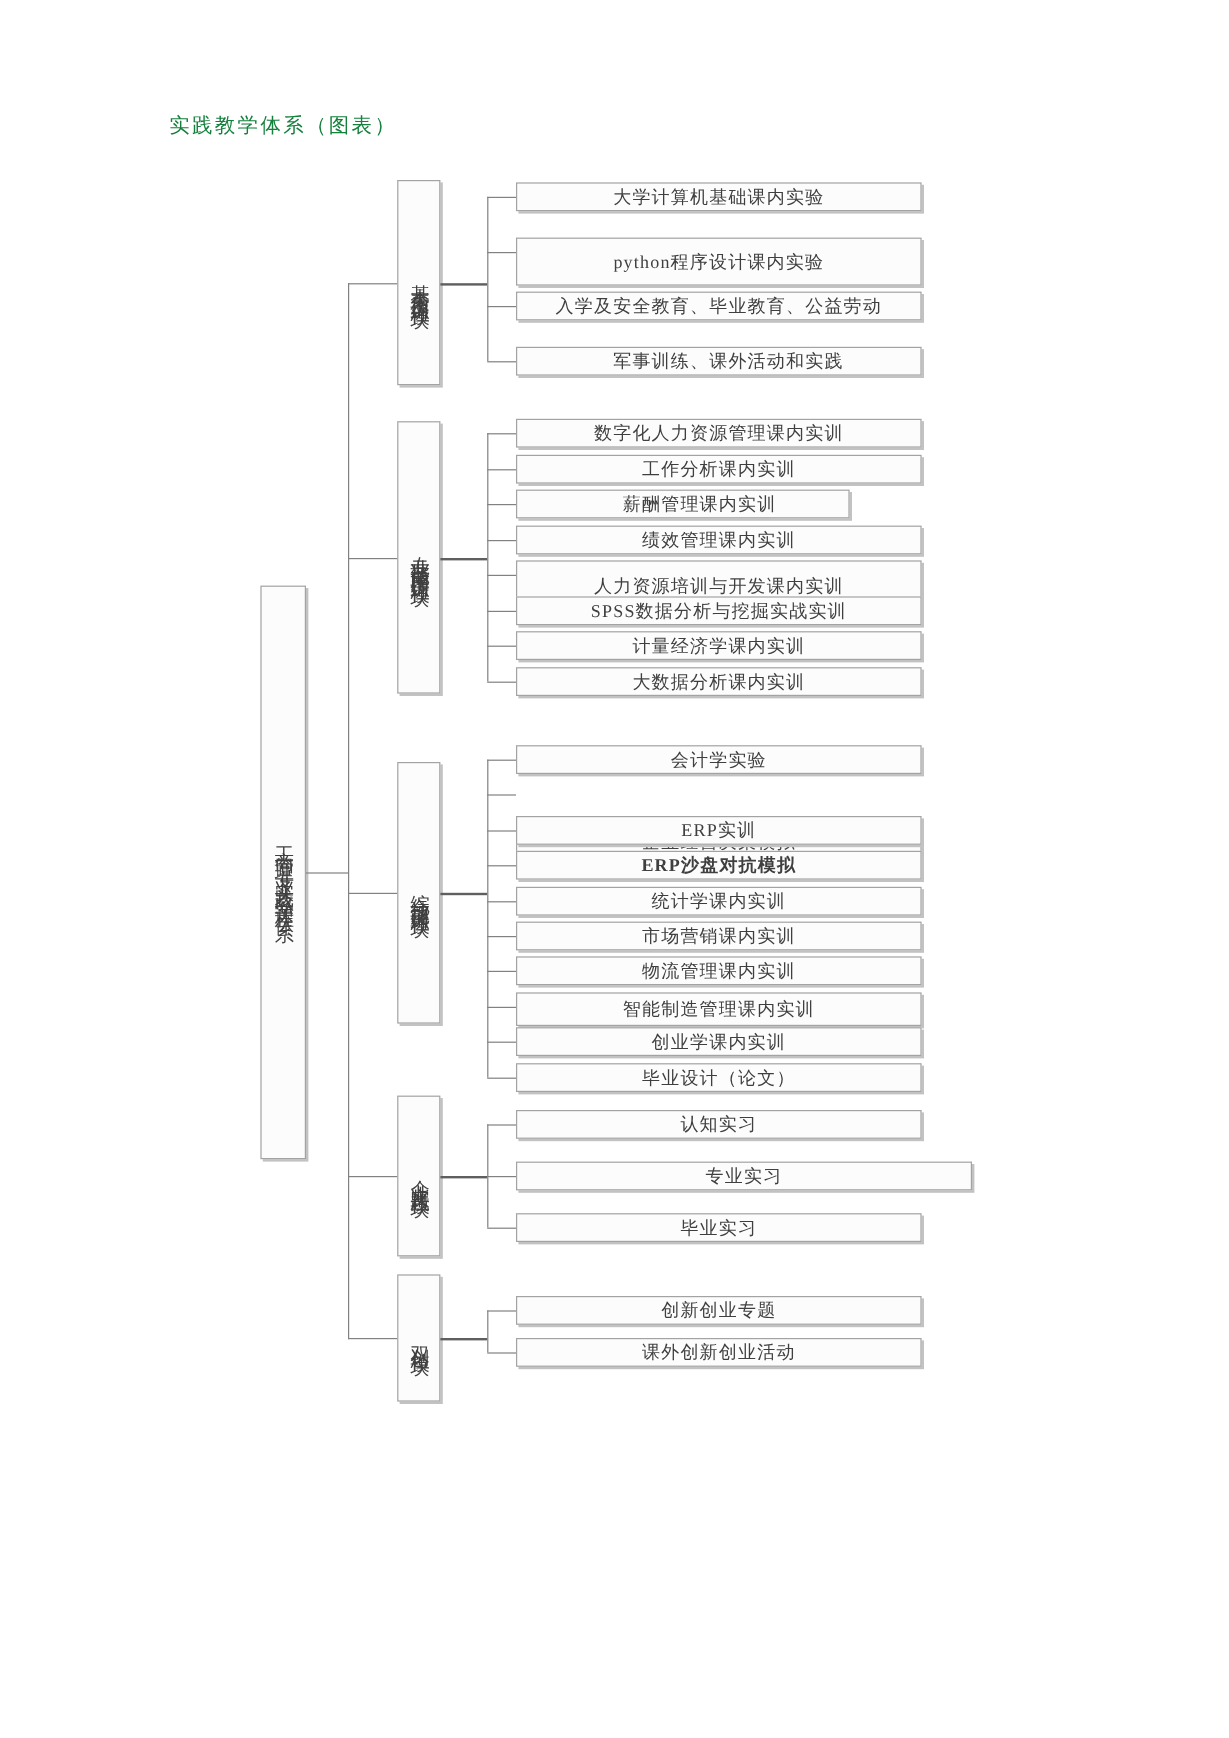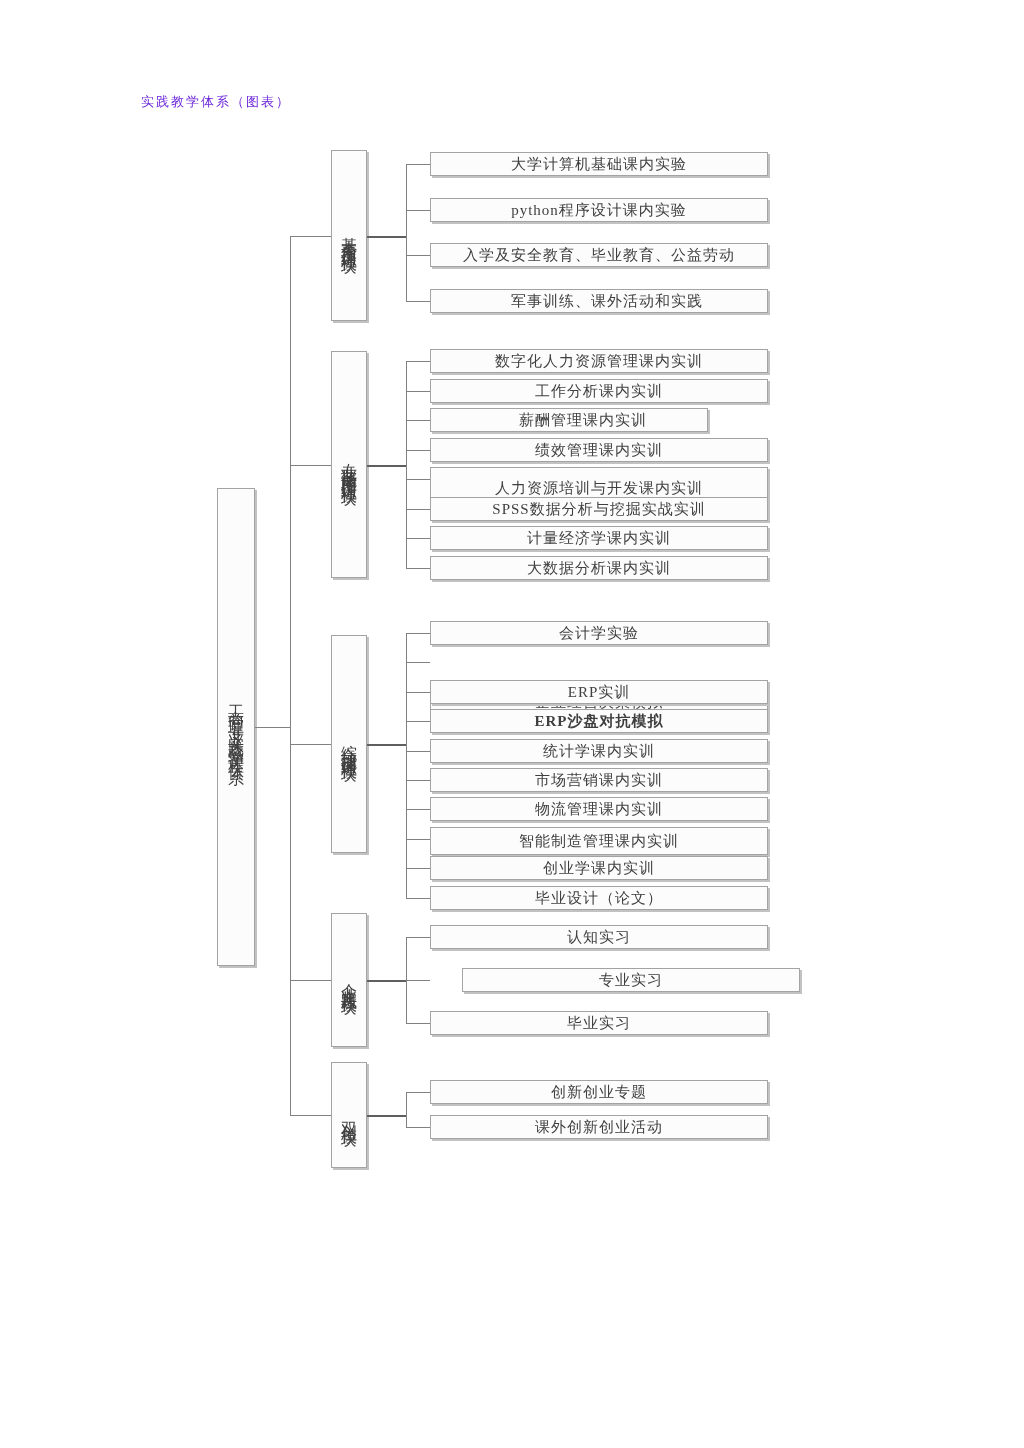--- a/index.html
+++ b/index.html
@@ -6,23 +6,23 @@
   #canvas{
     position:relative;
     width:1024px;height:1448px;
     background:#ffffff;
     font-family:"Liberation Serif","DejaVu Serif",serif;
     overflow:hidden;
   }
   .page-title{
     position:absolute;
     left:141px;top:93px;
-    font-size:13px;
+    font-size:17px;
     letter-spacing:2px;
-    color:#6d28d9;
+    color:#15803d;
   }
   .node{
     position:absolute;
     box-sizing:border-box;
     border:1px solid #a3a3a3;
     background:#fcfcfc;
     box-shadow:2px 2px 0 #c2c2c2;
     color:#3f3f3f;
     display:flex;
     align-items:center;
@@ -64,21 +64,21 @@
       <div class="vline" style="left: 290px; top: 236px; height: 880px;"></div>
       <div class="node vtext module-node" style="left: 331px; top: 150px; width: 36px; height: 171px;">
         <span>基本素质训练模块</span>
       </div>
       <div class="hline" style="left: 290px; top: 236px; width: 41px;"></div>
       <div class="hline thick" style="left: 367px; top: 236px; width: 39px;"></div>
       <div class="vline" style="left: 406px; top: 164px; height: 137px;"></div>
       <div class="hline" style="left: 406px; top: 164px; width: 24px;"></div>
       <div class="node leaf-node" style="left: 430px; top: 152px; width: 338px; height: 24px; font-family: Liberation Mono, monospace;">大学计算机基础课内实验</div>
       <div class="hline" style="left: 406px; top: 210px; width: 24px;"></div>
-      <div class="node leaf-node" style="left: 430px; top: 198px; width: 338px; height: 24px;">python程序设计课内实验</div>
+      <div class="node leaf-node" style="left: 430px; top: 198px; width: 338px; height: 40px;">python程序设计课内实验</div>
       <div class="hline" style="left: 406px; top: 255px; width: 24px;"></div>
       <div class="node leaf-node" style="left: 430px; top: 243px; width: 338px; height: 24px;">入学及安全教育、毕业教育、公益劳动</div>
       <div class="hline" style="left: 406px; top: 301px; width: 24px;"></div>
       <div class="node leaf-node" style="left: 430px; top: 289px; width: 338px; height: 24px; padding-left: 16px;">军事训练、课外活动和实践</div>
       <div class="node vtext module-node" style="left: 331px; top: 351px; width: 36px; height: 227px;">
         <span>专业技能应用训练模块</span>
       </div>
       <div class="hline" style="left: 290px; top: 465px; width: 41px;"></div>
       <div class="hline thick" style="left: 367px; top: 465px; width: 39px;"></div>
       <div class="vline" style="left: 406px; top: 361px; height: 207px;"></div>
@@ -126,21 +126,21 @@
       <div class="node leaf-node" style="left: 430px; top: 886px; width: 338px; height: 24px;">毕业设计（论文）</div>
       <div class="node vtext module-node" style="left: 331px; top: 913px; width: 36px; height: 134px;">
         <span>企业实践模块</span>
       </div>
       <div class="hline" style="left: 290px; top: 980px; width: 41px;"></div>
       <div class="hline thick" style="left: 367px; top: 980px; width: 39px;"></div>
       <div class="vline" style="left: 406px; top: 937px; height: 86px;"></div>
       <div class="hline" style="left: 406px; top: 937px; width: 24px;"></div>
       <div class="node leaf-node" style="left: 430px; top: 925px; width: 338px; height: 24px;">认知实习</div>
       <div class="hline" style="left: 406px; top: 980px; width: 24px;"></div>
-      <div class="node leaf-node" style="left: 430px; top: 968px; width: 338px; height: 24px; margin-left: 32px;">专业实习</div>
+      <div class="node leaf-node" style="left: 430px; top: 968px; width: 380px; height: 24px;">专业实习</div>
       <div class="hline" style="left: 406px; top: 1023px; width: 24px;"></div>
       <div class="node leaf-node" style="left: 430px; top: 1011px; width: 338px; height: 24px;">毕业实习</div>
       <div class="node vtext module-node" style="left: 331px; top: 1062px; width: 36px; height: 106px;">
         <span>双创模块</span>
       </div>
       <div class="hline" style="left: 290px; top: 1115px; width: 41px;"></div>
       <div class="hline thick" style="left: 367px; top: 1115px; width: 39px;"></div>
       <div class="vline" style="left: 406px; top: 1092px; height: 35px;"></div>
       <div class="hline" style="left: 406px; top: 1092px; width: 24px;"></div>
       <div class="node leaf-node" style="left: 430px; top: 1080px; width: 338px; height: 24px;">创新创业专题</div>

